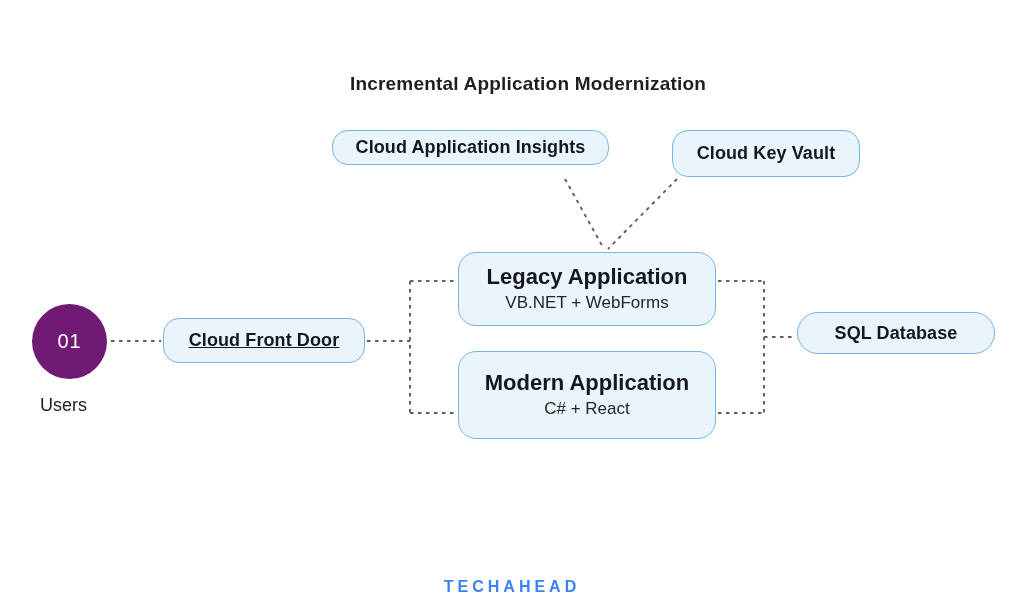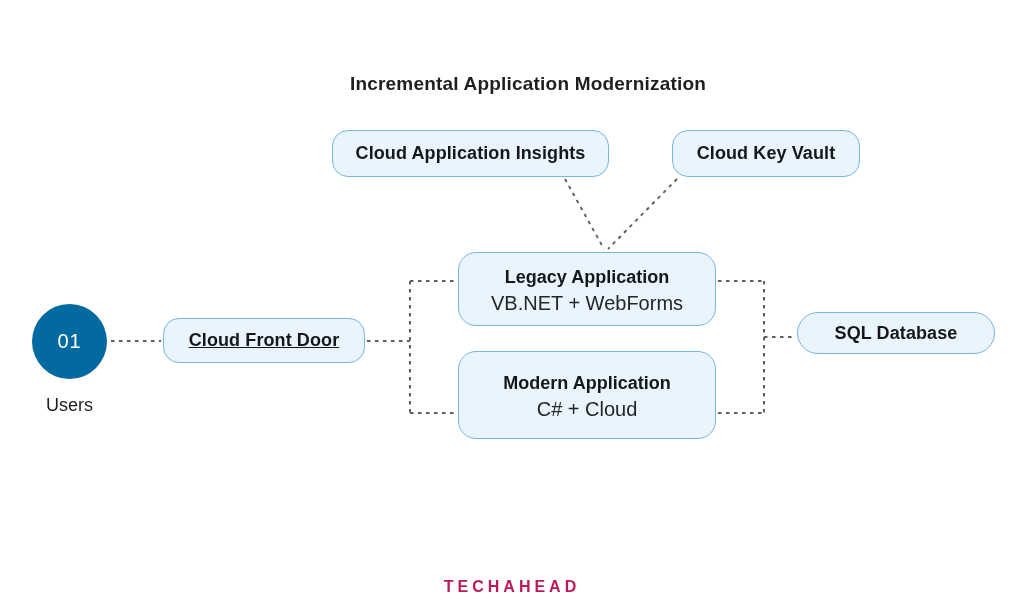--- a/index.html
+++ b/index.html
@@ -49,66 +49,66 @@
     font-weight: 600;
     letter-spacing: 0.1px;
   }
   .card {
     border-radius: 18px;
     flex-direction: column;
     justify-content: center;
     gap: 3px;
   }
   .card .node-title {
-    font-size: 18px;
+    font-size: 22px;
     font-weight: 600;
     line-height: 24px;
   }
   .card .node-sub {
-    font-size: 20px;
+    font-size: 17px;
     font-weight: 400;
     line-height: 22px;
     color: #22262b;
   }
   .users-circle {
     position: absolute;
     left: 32px;
     top: 304px;
     width: 75px;
     height: 75px;
     border-radius: 50%;
-    background: #0369a1;
+    background: #701a75;
     display: flex;
     align-items: center;
     justify-content: center;
     color: #ffffff;
     font-size: 20px;
     font-weight: 500;
     letter-spacing: 1px;
   }
   .users-label {
     position: absolute;
-    left: 27px;
+    left: 21px;
     top: 395px;
     width: 85px;
     text-align: center;
     font-size: 18px;
     font-weight: 500;
     color: #1d1f21;
   }
   .brand {
     position: absolute;
     top: 578px;
     left: 0;
     width: 100%;
     text-align: center;
     font-size: 16px;
     font-weight: 700;
     letter-spacing: 4px;
-    color: #be185d;
+    color: #3b82f6;
   }
 </style>
 </head>
 <body>
 
 <div class="canvas">
 
   <h1 class="title">Incremental Application Modernization</h1>
 
   <svg class="connectors" width="1024" height="609" viewBox="0 0 1024 609">
@@ -120,36 +120,36 @@
       <line x1="410" y1="413" x2="456" y2="413"></line>
       <line x1="718" y1="281" x2="764" y2="281"></line>
       <line x1="764" y1="281" x2="764" y2="413"></line>
       <line x1="718" y1="413" x2="764" y2="413"></line>
       <line x1="764" y1="337" x2="795" y2="337"></line>
       <line x1="565" y1="179" x2="604" y2="249"></line>
       <line x1="677" y1="179" x2="608" y2="249"></line>
     </g>
   </svg>
 
-  <div class="node pill" style="left:332px; top:130px; width:277px; height:47px;">
+  <div class="node pill" style="left:332px; top:130px; width:277px; height:35px;">
     <span>Cloud Application Insights</span>
   </div>
 
   <div class="node pill" style="left:662px; top:130px; width:188px; height:47px;margin-left:10px;">
     <span>Cloud Key Vault</span>
   </div>
 
   <div class="node card" style="left:458px; top:252px; width:258px; height:74px;">
     <div class="node-title">Legacy Application</div>
     <div class="node-sub">VB.NET + WebForms</div>
   </div>
 
   <div class="node card" style="left:458px; top:351px; width:258px; height:88px;">
     <div class="node-title">Modern Application</div>
-    <div class="node-sub">C# + Cloud</div>
+    <div class="node-sub">C# + React</div>
   </div>
 
   <div class="node pill" style="left:163px; top:318px; width:202px; height:45px;text-decoration:underline;">
     <span>Cloud Front Door</span>
   </div>
 
   <div class="node pill" style="left:797px; top:312px; width:198px; height:42px;border-radius:21px;">
     <span>SQL Database</span>
   </div>
 

